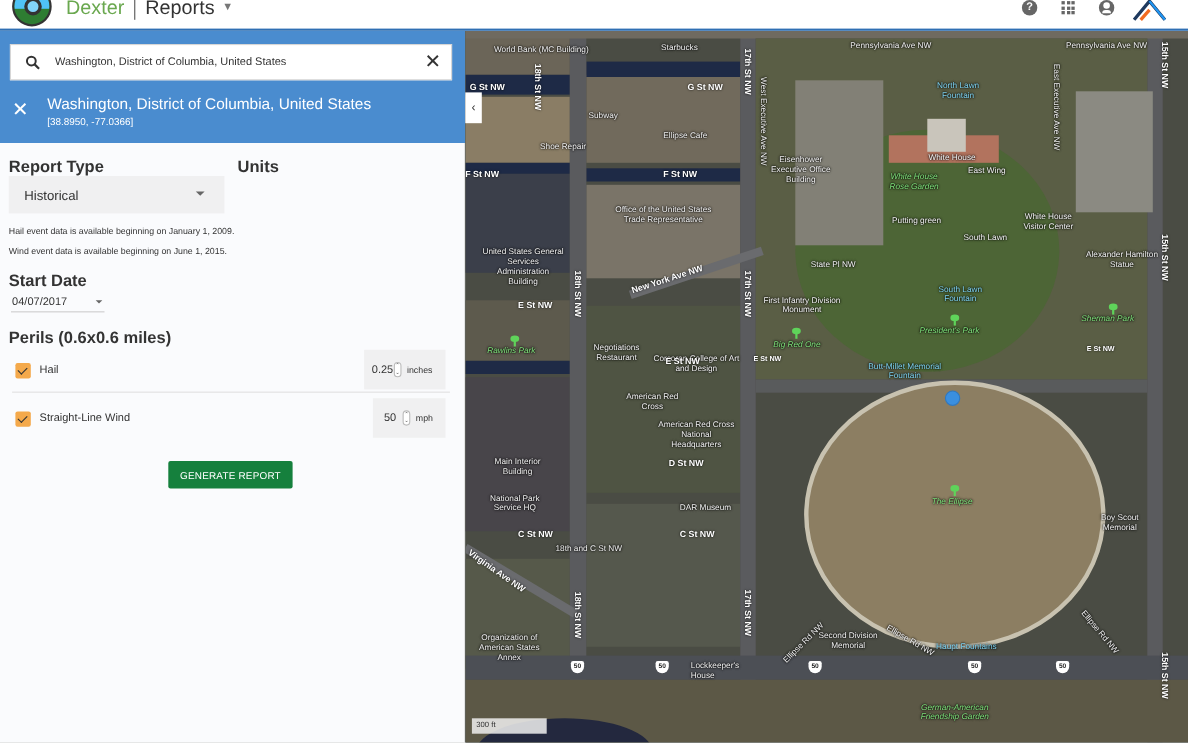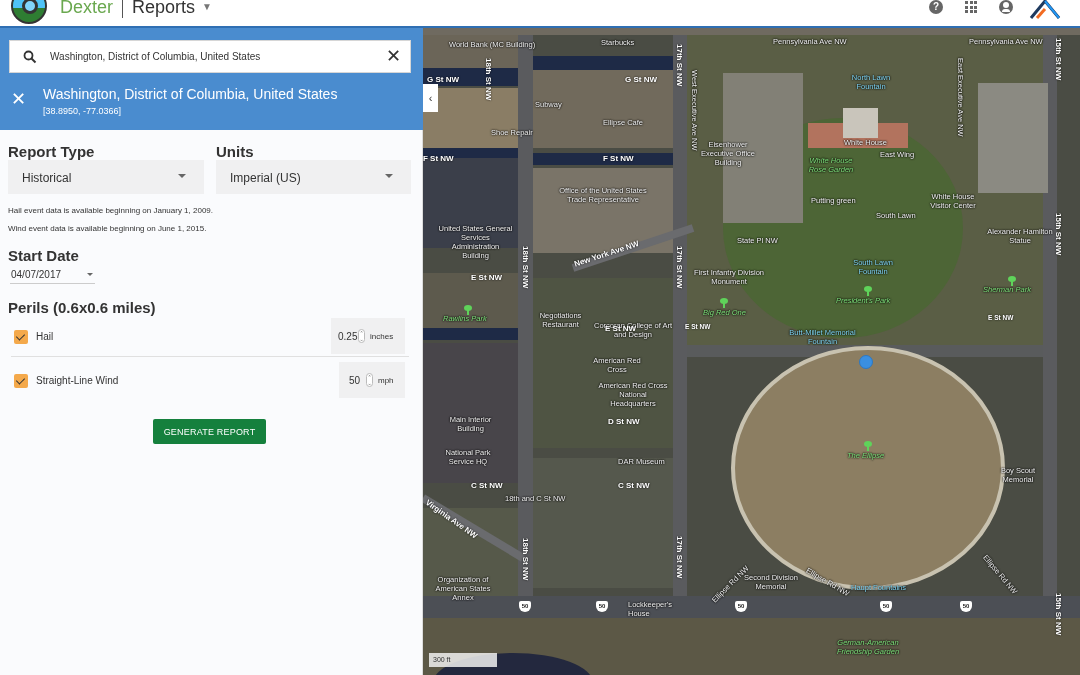--- a/index.html
+++ b/index.html
@@ -111,24 +111,20 @@
     <div class="loc-coords">[38.8950, -77.0366]</div>
   </div>
 
   <span class="label" style="left:8px; top:115px;">Report Type</span>
   <div class="select" style="left:8px; top:132px; width:196px;">
     <span class="val">Historical</span>
     <span class="caret"></span>
   </div>
 
   <span class="label" style="left:216px; top:115px;">Units</span>
-  <div class="select" style="left:216px; top:132px; width:195px;">
-    <span class="val">Imperial (US)</span>
-    <span class="caret"></span>
-  </div>
 
   <span class="note" style="top:178px;">Hail event data is available beginning on January 1, 2009.</span>
   <span class="note" style="top:196px;">Wind event data is available beginning on June 1, 2015.</span>
 
   <span class="label" style="left:8px; top:219px;">Start Date</span>
   <div class="date-field">
     <span class="val">04/07/2017</span>
     <span class="caret"></span>
   </div>
 
@@ -213,21 +209,21 @@
   <span class="map-label" style="left:15px;top:196px;width:75px;white-space:normal;text-align:center;">United States General Services Administration Building</span>
   <span class="map-label" style="left:421px;top:110px;">White House</span>
   <span class="map-label" style="left:457px;top:122px;">East Wing</span>
   <span class="map-label" style="left:388px;top:168px;">Putting green</span>
   <span class="map-label" style="left:423px;top:183px;padding-left:30px;">South Lawn</span>
   <span class="map-label" style="left:500px;top:164px;width:60px;white-space:normal;text-align:center;">White House Visitor Center</span>
   <span class="map-label" style="left:562px;top:199px;width:70px;white-space:normal;text-align:center;">Alexander Hamilton Statue</span>
   <span class="map-label" style="left:266px;top:240px;width:80px;white-space:normal;text-align:center;">First Infantry Division Monument</span>
   <span class="map-label" style="left:165px;top:293px;width:90px;white-space:normal;text-align:center;">Corcoran College of Art and Design</span>
   <span class="map-label" style="left:110px;top:283px;width:55px;white-space:normal;text-align:center;">Negotiations Restaurant</span>
-  <span class="map-label" style="left:145px;top:328px;width:50px;white-space:normal;text-align:center;margin-left:24px;">American Red Cross</span>
+  <span class="map-label" style="left:145px;top:328px;width:50px;white-space:normal;text-align:center;">American Red Cross</span>
   <span class="map-label" style="left:175px;top:353px;width:70px;white-space:normal;text-align:center;">American Red Cross National Headquarters</span>
   <span class="map-label" style="left:20px;top:387px;width:55px;white-space:normal;text-align:center;">Main Interior Building</span>
   <span class="map-label" style="left:15px;top:420px;width:60px;white-space:normal;text-align:center;">National Park Service HQ</span>
   <span class="map-label" style="left:195px;top:429px;">DAR Museum</span>
   <span class="map-label" style="left:82px;top:466px;">18th and C St NW</span>
   <span class="map-label" style="left:10px;top:547px;width:60px;white-space:normal;text-align:center;">Organization of American States Annex</span>
   <span class="map-label" style="left:318px;top:545px;width:60px;white-space:normal;text-align:center;">Second Division Memorial</span>
   <span class="map-label" style="left:570px;top:438px;width:50px;white-space:normal;text-align:center;">Boy Scout Memorial</span>
   <span class="map-label" style="left:205px;top:572px;width:50px;white-space:normal;text-align:left;">Lockkeeper's House</span>
 

